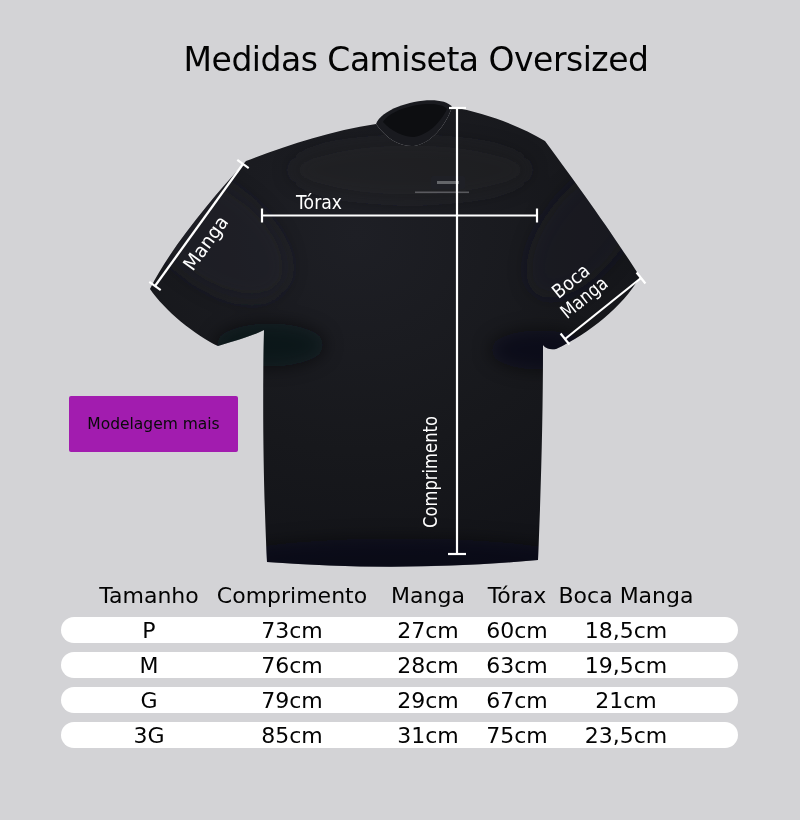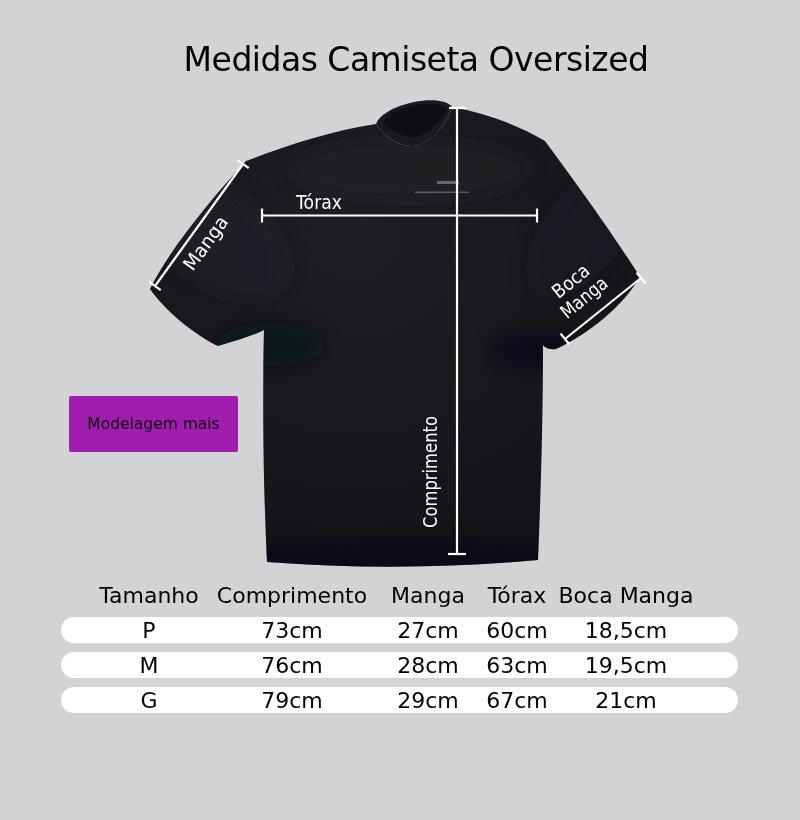--- a/index.html
+++ b/index.html
@@ -169,13 +169,20 @@
 
   <div class="trow">
     <span class="c1">G</span>
     <span class="c2">79cm</span>
     <span class="c3">29cm</span>
     <span class="c4">67cm</span>
     <span class="c5">21cm</span>
   </div>
 
 
+  <div class="trow">
+    <span class="c1">3G</span>
+    <span class="c2">85cm</span>
+    <span class="c3">31cm</span>
+    <span class="c4">75cm</span>
+    <span class="c5">23,5cm</span>
+  </div>
 </div>
 
 </body></html>

